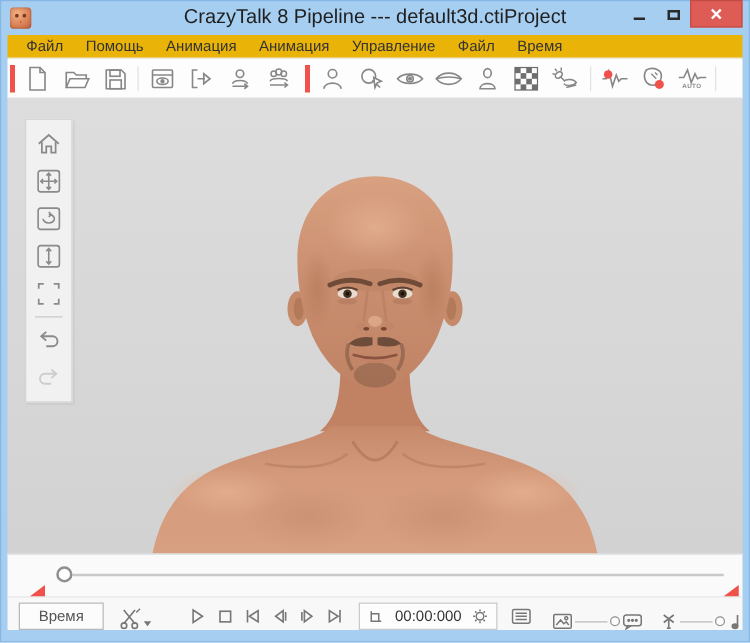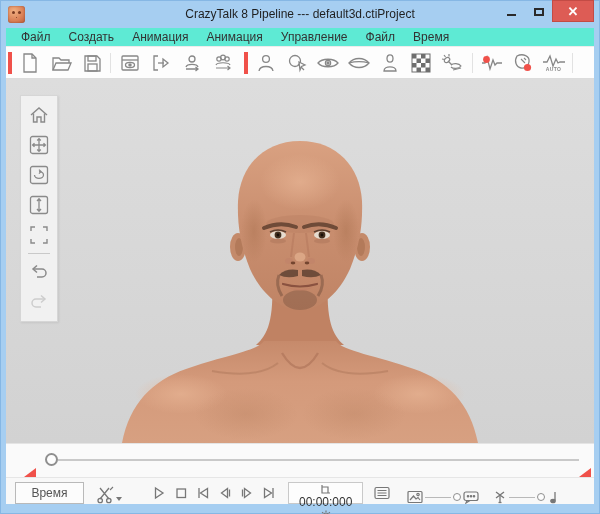--- a/index.html
+++ b/index.html
@@ -9,31 +9,31 @@
   .window { width:600px; height:514px; background:#a6cef1; position:relative;
             box-shadow: inset 0 0 0 1px #86b7e4; }
 
   
   .titlebar { height:28px; display:flex; align-items:center; position:relative; }
   .app-icon { width:17px; height:17px; margin-left:8px; border-radius:3px;
               background: radial-gradient(circle at 35% 30%, #f2b183, #d97f55 60%, #b95c3c);
               box-shadow: inset 0 0 2px rgba(120,50,20,.6); position:relative; }
   .app-icon::after{ content:""; position:absolute; left:4px; top:5px; width:3px; height:3px;
               border-radius:50%; background:#7a3a22; box-shadow:6px 0 0 #7a3a22, 3px 5px 0 -1px #7a3a22; }
-  .title-text { position:absolute; left:0; right:0; text-align:center; font-size:12px; color:#1f1f1f; }
+  .title-text { position:absolute; left:0; right:0; text-align:center; font-size:16px; color:#1f1f1f; }
   .win-controls { position:absolute; right:6px; top:0; display:flex; align-items:flex-start; }
   .win-btn { width:27px; height:22px; display:flex; align-items:center; justify-content:center; }
   .glyph-min { width:9px; height:2px; background:#2a2a2a; margin-top:8px; }
   .glyph-max { width:10px; height:8px; border:2px solid #2a2a2a; margin-top:2px; }
   .btn-close { width:42px; height:22px; background:#dd5c55; border:1px solid #c34b45;
                display:flex; align-items:center; justify-content:center; }
   .glyph-close { color:#fff; font-size:13px; font-weight:bold; line-height:1; }
 
   
-  .menubar { height:19px; background:#5eead4; display:flex; align-items:center;
+  .menubar { height:19px; background:#eab308; display:flex; align-items:center;
              padding-left:6px; border-bottom:1px solid #ececec; margin:0 6px; }
   .menu-item { font-size:12px; color:#333; padding:0 9px; cursor:default; }
 
   
   .toolbar { height:32px; background:#fdfdfd; margin:0 6px; display:flex; align-items:center;
              border-bottom:1px solid #dcdcdc; }
   .accent-bar { width:4px; height:22px; background:#f0514a; margin:0 2px; flex:none; }
   .tb-sep { width:1px; height:20px; background:#e2e2e2; margin:0 3px; flex:none; }
   .tb-btn { width:31px; height:28px; display:flex; align-items:center; justify-content:center; flex:none; }
   .tb-btn svg { display:block; }
@@ -68,21 +68,21 @@
                display:flex; align-items:flex-end; }
   .time-toggle { width:69px; height:22px; margin-left:9px; background:#fcfcfc;
                  border:1px solid #b9b9b9; font-size:12px; color:#555;
                  display:flex; align-items:center; justify-content:center; }
   .clip-tool { margin-left:12px; display:flex; align-items:flex-end; }
   .drop-caret { width:0; height:0; border-top:4px solid #777; border-left:3px solid transparent;
                 border-right:3px solid transparent; margin:0 0 3px 2px; }
   .transport { display:flex; align-items:center; margin-left:26px; }
   .tr-btn { width:22px; height:22px; display:flex; align-items:center; justify-content:center; }
   .time-box { margin-left:8px; height:22px; border:1px solid #c9c9c9; background:#fdfdfd;
-              display:flex; align-items:center; padding:0 4px;flex-direction:column; }
+              display:flex; align-items:center; padding:0 4px; }
   .time-value { font-size:12px; color:#333; padding:0 6px; font-family:"Liberation Sans", sans-serif; }
   .mini-btn { display:flex; align-items:center; justify-content:center; width:18px; height:18px; }
   .slider-widget { display:flex; align-items:center; margin-left:14px; }
   .sw-line { width:26px; height:1px; background:#b9b9b9; margin:0 2px; }
   .sw-knob { width:8px; height:8px; border-radius:50%; border:1px solid #8f8f8f; background:#fdfdfd; }
 
   .bottom-border { height:10px; }
 </style>
 </head>
 <body>
@@ -100,21 +100,21 @@
           <span class="glyph-max"></span>
         </div>
       <div class="btn-close">
           <span class="glyph-close">✕</span>
         </div>
     </div>
   </div>
 
   <div class="menubar">
     <span class="menu-item">Файл</span>
-    <span class="menu-item">Создать</span>
+    <span class="menu-item">Помощь</span>
     <span class="menu-item">Анимация</span>
     <span class="menu-item">Анимация</span>
     <span class="menu-item">Управление</span>
     <span class="menu-item">Файл</span>
     <span class="menu-item">Время</span>
   </div>
 
   <div class="toolbar">
     <div class="accent-bar"></div>
 

